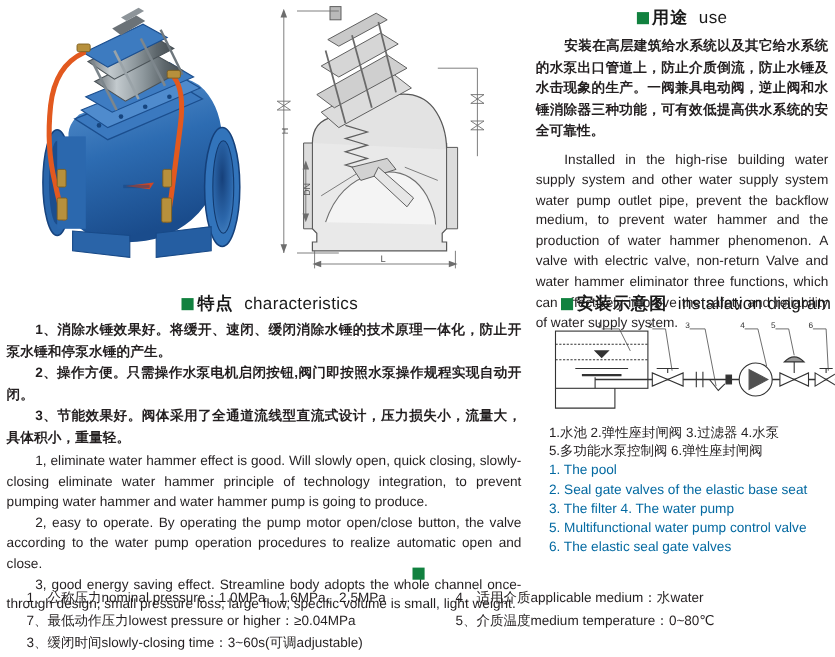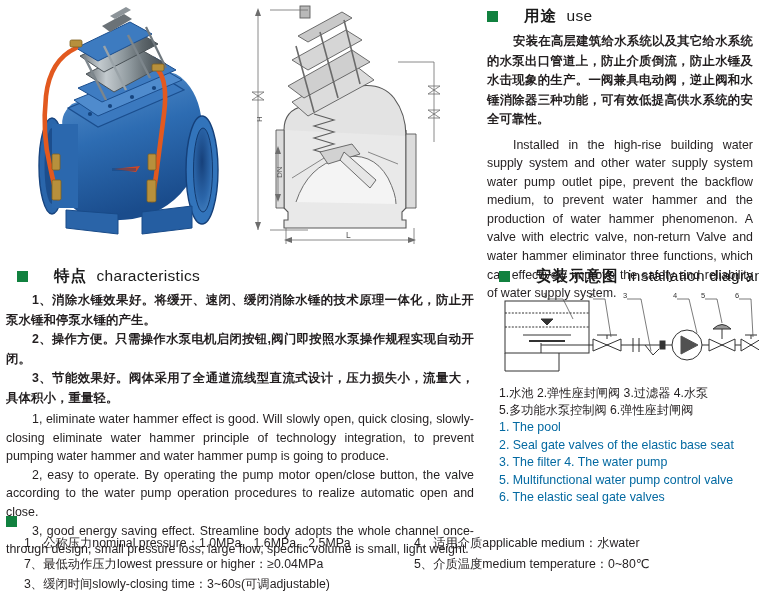--- a/index.html
+++ b/index.html
@@ -7,21 +7,21 @@
     width:759px;height:597px;
     background:#ffffff;
     font-family:"Liberation Sans","DejaVu Sans",sans-serif;
     color:#231f20;
     overflow:hidden;
     position:relative;
   }
   .page{position:relative;width:759px;height:597px;}
 
   
-  .sec-head{display:flex;align-items:center;gap:26px;}
+  .sec-head{display:flex;align-items:center;gap:3px;justify-content:center;}
   .bullet{
     width:11px;height:11px;background:#11813f;flex:0 0 auto;
   }
   .sec-title{
     font-size:15.5px;letter-spacing:.2px;color:#1a1a1a;white-space:nowrap;
   }
   .sec-title .cn{font-weight:700;letter-spacing:1px;}
   .sec-title .en{font-weight:400;margin-left:5px;letter-spacing:.3px;}
 
   

